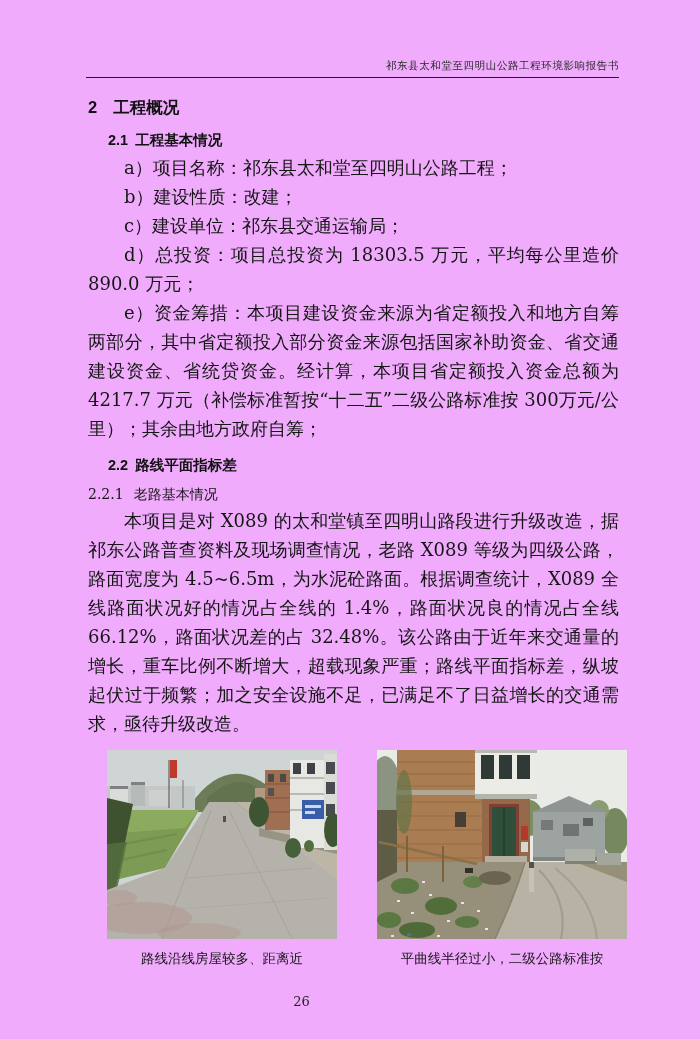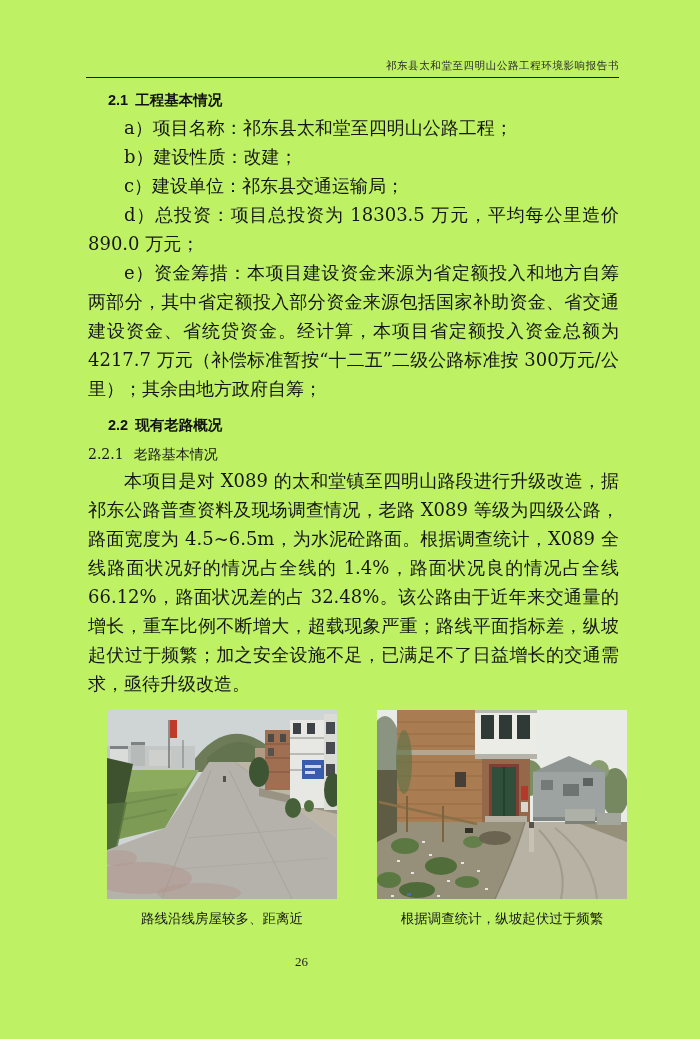--- a/index.html
+++ b/index.html
@@ -1,21 +1,21 @@
 <!DOCTYPE html>
 <html><head>
 <meta charset="utf-8">
 <style>
   html,body{margin:0;padding:0;background:#ffffff;}
   body{
     width:700px;height:1039px;
     font-family:"DejaVu Serif","Liberation Serif",serif;
     color:#1a1a1a;
   }
-  .page{position:relative;width:700px;height:1039px;overflow:hidden;background:#bef264;}
+  .page{position:relative;width:700px;height:1039px;overflow:hidden;background:#f0abfc;}
   .doc-header{
     margin:0 81px 0 86px;
     padding-top:59px;padding-bottom:4px;
     border-bottom:1.6px solid #1c1c1c;
     text-align:right;
     font-size:10.5px;letter-spacing:.6px;color:#2a2a2a;
   }
   .content{margin:0 81px 0 88px;}
   .heading{font-family:"Liberation Sans","DejaVu Sans",sans-serif;color:#111;}
   h1.heading{font-size:16.5px;font-weight:bold;margin:19px 0 0 0;line-height:21px;}
@@ -29,45 +29,46 @@
     text-align:justify;text-indent:2em;color:#161616;
   }
   .items-block{margin-top:3px;}
   .paras-block{margin-top:2px;}
   .figures{display:flex;gap:32px;margin:8px 0 0 15px;}
   figure{margin:0;padding:4px;}
   figure svg{display:block;}
   figcaption{
     text-align:center;font-size:13.5px;margin-top:11px;color:#161616;
   }
-  .page-footer{width:603px;text-align:center;font-size:13px;margin-top:22px;color:#222;font-family:Liberation Serif, serif;}
+  .page-footer{width:603px;text-align:center;font-size:13px;margin-top:22px;color:#222;}
 </style>
 </head>
 <body>
 
 <div class="page">
 
   <div class="doc-header">
     <span>祁东县太和堂至四明山公路工程环境影响报告书</span>
   </div>
 
   <div class="content">
 
+    <h1 class="heading"><span class="h-num">2</span><span>工程概况</span></h1>
 
     <h2 class="heading"><span class="h-num">2.1</span><span>工程基本情况</span></h2>
 
     <div class="items-block">
       <p class="body-par">a）项目名称：祁东县太和堂至四明山公路工程；</p>
       <p class="body-par">b）建设性质：改建；</p>
       <p class="body-par">c）建设单位：祁东县交通运输局；</p>
       <p class="body-par">d）总投资：项目总投资为 18303.5 万元，平均每公里造价 890.0 万元；</p>
       <p class="body-par">e）资金筹措：本项目建设资金来源为省定额投入和地方自筹两部分，其中省定额投入部分资金来源包括国家补助资金、省交通建设资金、省统贷资金。经计算，本项目省定额投入资金总额为 4217.7 万元（补偿标准暂按“十二五”二级公路标准按 300万元/公里）；其余由地方政府自筹；</p>
     </div>
 
-    <h2 class="heading"><span class="h-num">2.2</span><span>现有老路概况</span></h2>
+    <h2 class="heading"><span class="h-num">2.2</span><span>路线平面指标差</span></h2>
 
     <h3 class="sub"><span class="h-num">2.2.1</span><span>老路基本情况</span></h3>
 
     <div class="paras-block">
       <p class="body-par">本项目是对 X089 的太和堂镇至四明山路段进行升级改造，据祁东公路普查资料及现场调查情况，老路 X089 等级为四级公路，路面宽度为 4.5~6.5m，为水泥砼路面。根据调查统计，X089 全线路面状况好的情况占全线的 1.4%，路面状况良的情况占全线 66.12%，路面状况差的占 32.48%。该公路由于近年来交通量的增长，重车比例不断增大，超载现象严重；路线平面指标差，纵坡起伏过于频繁；加之安全设施不足，已满足不了日益增长的交通需求，亟待升级改造。</p>
     </div>
 
     <div class="figures">
 
       <figure>
@@ -209,21 +210,21 @@
               <rect x="100" y="160" width="3" height="2"></rect>
             <rect x="108" y="178" width="3" height="2"></rect>
               <rect x="45" y="131" width="3" height="2"></rect>
           </g>
           <rect x="30" y="183" width="4" height="3" fill="#4a6fa8"></rect>
 
           <line x1="2" y1="92" x2="100" y2="114" stroke="#8a7048" stroke-width="2.5"></line>
           <line x1="30" y1="86" x2="30" y2="122" stroke="#7b6340" stroke-width="2"></line>
           <line x1="66" y1="96" x2="66" y2="132" stroke="#7b6340" stroke-width="2"></line>
         </svg>
-        <figcaption>根据调查统计，纵坡起伏过于频繁</figcaption>
+        <figcaption>平曲线半径过小，二级公路标准按</figcaption>
       </figure>
 
     </div>
   </div>
 
   <div class="page-footer">
     <span>26</span>
   </div>
 
 </div>

